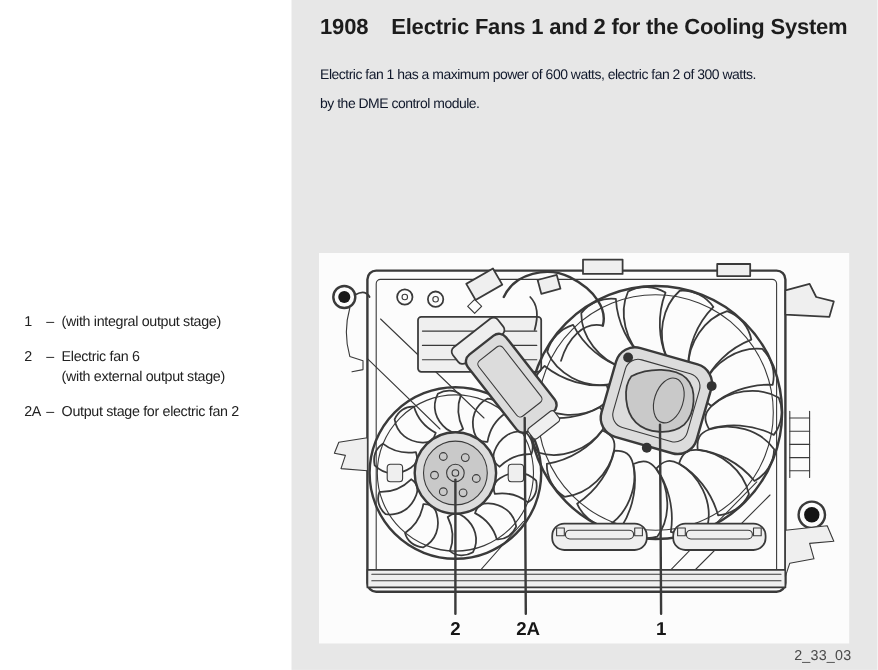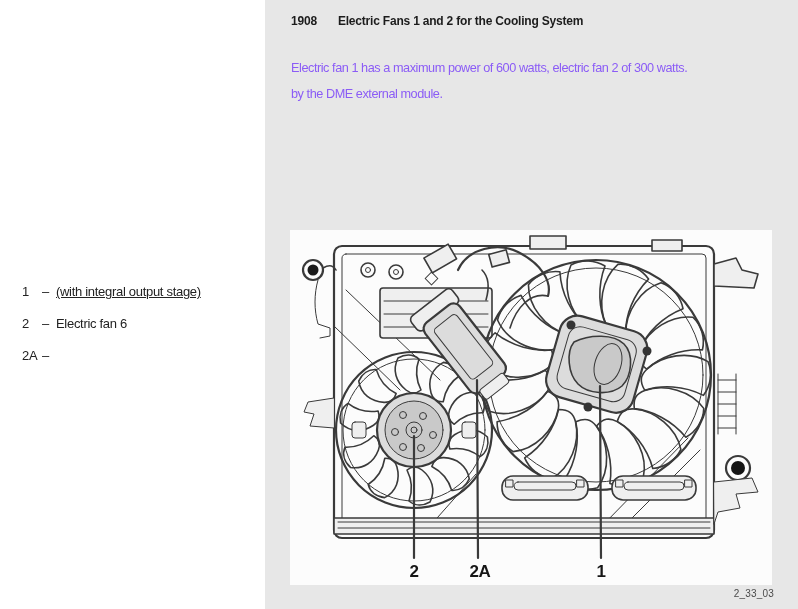--- a/index.html
+++ b/index.html
@@ -2,34 +2,34 @@
 <html><head>
 <meta charset="utf-8">
 <style>
   html,body{margin:0;padding:0;background:#fff;}
   #page{position:relative;width:798px;height:609px;background:#ffffff;overflow:hidden;
         font-family:"Liberation Sans","DejaVu Sans",sans-serif;}
   .left-col{position:absolute;left:0;top:0;width:265px;height:609px;background:#ffffff;}
   .panel{position:absolute;left:265px;top:0;width:533px;height:609px;background:#e7e7e7;}
 
   .heading{position:absolute;left:26px;top:14px;color:#1c1c1c;font-weight:bold;
-           font-size:12px;letter-spacing:-0.2px;white-space:nowrap;}
+           font-size:20px;letter-spacing:-0.2px;white-space:nowrap;}
   .heading .num{display:inline-block;margin-right:21px;}
 
-  .bodytext{position:absolute;left:26px;top:56px;color:#8b5cf6;font-size:12.7px;
+  .bodytext{position:absolute;left:26px;top:56px;color:#0f172a;font-size:12.7px;
             letter-spacing:-0.45px;line-height:25.5px;white-space:nowrap;}
 
   .legend{position:absolute;left:22px;top:283px;color:#222222;font-size:13px;
           letter-spacing:-0.3px;line-height:18px;}
   .legend-item{display:grid;grid-template-columns:20px 14px auto;margin-bottom:14px;white-space:nowrap;}
-  .legend-item .sub{grid-column:3;text-decoration:underline;}
+  .legend-item .sub{grid-column:3;}
 
   .figure-box{position:absolute;left:290px;top:230px;width:482px;height:355px;background:#fcfcfc;}
   .figure-caption{position:absolute;left:290px;top:588px;width:484px;text-align:right;
-                  color:#4a4a4a;font-size:10px;letter-spacing:0.2px;}
+                  color:#4a4a4a;font-size:13px;letter-spacing:0.2px;}
 
   
   .d{stroke:#3a3a3a;fill:none;stroke-width:1.6;stroke-linejoin:round;stroke-linecap:round;}
   .thick{stroke-width:2.2;}
   .thin{stroke-width:1;}
   .fillL{fill:#efefef;}
   .fillM{fill:#dcdcdc;}
   .fillD{fill:#c9c9c9;}
   svg text{font-family:"Liberation Sans","DejaVu Sans",sans-serif;font-weight:bold;
            font-size:17px;fill:#161616;letter-spacing:-0.3px;}
@@ -43,38 +43,40 @@
     <div class="legend">
       <div class="legend-item">
         <span>1</span>
         <span>–</span>
         <span class="sub">(with integral output stage)</span>
       </div>
       <div class="legend-item">
         <span>2</span>
         <span>–</span>
         <span>Electric fan 6</span>
+        <span class="sub">(with external output stage)</span>
       </div>
       <div class="legend-item">
         <span>2A</span>
         <span>–</span>
+        <span>Output stage for electric fan 2</span>
         <span class="sub"></span>
       </div>
     </div>
   </div>
 
   <div class="panel"></div>
 
   <div class="heading" style="left:291px;">
     <span class="num">1908</span><span>Electric Fans 1 and 2 for the Cooling System</span>
   </div>
 
   <div class="bodytext" style="left:291px;">
     <div>Electric fan 1 has a maximum power of 600 watts, electric fan 2 of 300 watts.</div>
-    <div>by the DME external module.</div>
+    <div>by the DME control module.</div>
   </div>
 
   <div class="figure-box">
     <svg width="482" height="355" viewBox="0 0 482 355">
       <defs>
         <path id="bladeL" d="M -11 -50 C -27 -64 -34 -90 -25 -110 C -14 -116 -1 -115 9 -109 C 1 -88 3 -66 10 -50 C 2 -44 -4 -44 -11 -50 Z"></path>
         <path id="bladeS" d="M -8 -40 C -18 -48 -22 -60 -16 -72 C -9 -76 -1 -76 5 -71 C 1 -60 2 -50 7 -40 C 2 -36 -3 -36 -8 -40 Z"></path>
       </defs>
 
       <g>

